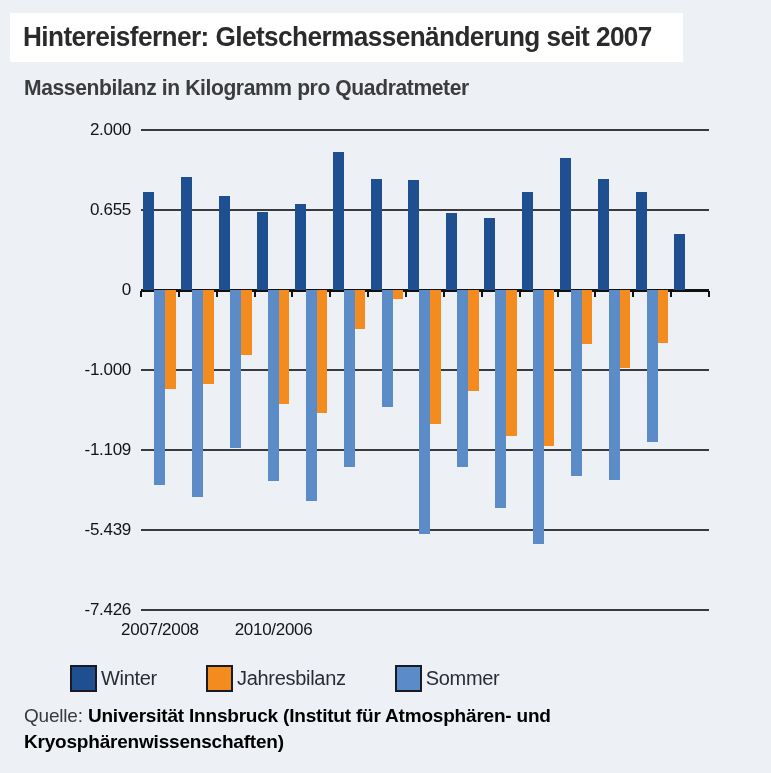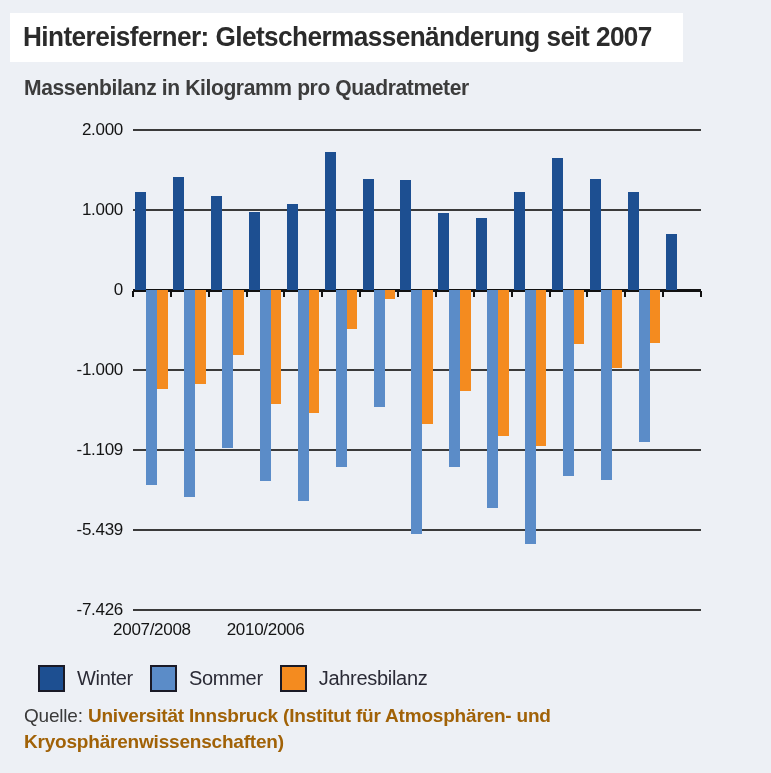--- a/index.html
+++ b/index.html
@@ -17,38 +17,38 @@
   .title-box h1{
     margin:0;font-size:27px;font-weight:bold;color:#2b2b2b;
     letter-spacing:-0.6px;white-space:nowrap;
     transform:scaleX(0.97);transform-origin:left center;
   }
   .subtitle{
     position:absolute;left:24px;top:76px;
     font-size:21.5px;font-weight:bold;color:#3c3c3c;
     letter-spacing:-0.4px;transform:scaleX(0.98);transform-origin:left center;
   }
-  #chart{position:absolute;left:0;top:110px;width:707px;height:545px;}
+  #chart{position:absolute;left:8px;top:110px;width:707px;height:545px;}
   .gridline{position:absolute;height:2px;background:#3a3a3a;}
   .gridline.zero{height:3px;background:#111111;}
   .ylab{
     position:absolute;width:103px;left:20px;text-align:right;
     font-size:17px;color:#141414;letter-spacing:-0.3px;
   }
   .xlab{
     position:absolute;width:120px;text-align:center;
     font-size:17px;color:#141414;letter-spacing:-0.3px;
   }
   .tick{position:absolute;width:2px;height:6px;background:#111111;}
   .bar{position:absolute;}
   .legend{
     position:absolute;left:38px;top:665px;
     display:flex;align-items:center;gap:17px;
   }
-  .legend-item{display:flex;align-items:center;gap:12px;}
+  .legend-item{display:flex;align-items:center;gap:4px;margin-left:32px;}
   .legend-swatch{width:23px;height:23px;border:2px solid #1a1a26;}
   .legend-label{font-size:20px;color:#2b2b36;letter-spacing:-0.3px;}
   .source{
     position:absolute;left:24px;top:703px;width:690px;
     font-size:19px;line-height:26px;letter-spacing:-0.2px;
   }
   .source-prefix{color:#3a3a3a;font-weight:normal;}
   .source-link{font-weight:bold;text-decoration:none;cursor:pointer;}
 </style>
 </head>
@@ -57,21 +57,21 @@
 <div class="title-box">
   <h1>Hintereisferner: Gletschermassenänderung seit 2007</h1>
 </div>
 
 <div class="subtitle">Massenbilanz in Kilogramm pro Quadratmeter</div>
 
 <div id="chart">
     <div class="gridline" style="left: 133px; width: 568px; top: 19px;"></div>
     <div class="ylab" style="top: 10px;">2.000</div>
     <div class="gridline" style="left: 133px; width: 568px; top: 99px;"></div>
-    <div class="ylab" style="top: 90px;">1.000</div>
+    <div class="ylab" style="top: 90px;">0.655</div>
     <div class="gridline zero" style="left: 133px; width: 568px; top: 178.5px;"></div>
     <div class="ylab" style="top: 170px;">0</div>
     <div class="gridline" style="left: 133px; width: 568px; top: 259px;"></div>
     <div class="ylab" style="top: 250px; text-align: right;">-1.000</div>
     <div class="gridline" style="left: 133px; width: 568px; top: 339px;"></div>
     <div class="ylab" style="top: 330px;">-1.109</div>
     <div class="gridline" style="left: 133px; width: 568px; top: 419px;"></div>
     <div class="ylab" style="top: 410px;">-5.439</div>
     <div class="gridline" style="left: 133px; width: 568px; top: 499px;"></div>
     <div class="ylab" style="top: 490px;">-7.426</div>
@@ -137,26 +137,26 @@
     <div class="xlab" style="left: 91.9333px; top: 510px;">2007/2008</div>
     <div class="xlab" style="left: 205.533px; top: 510px;">2010/2006</div>
   </div>
 
 <div class="legend">
     <div class="legend-item">
       <span class="legend-swatch" style="background: rgb(29, 79, 145);"></span>
       <span class="legend-label">Winter</span>
     </div>
     <div class="legend-item">
+      <span class="legend-swatch" style="background: rgb(244, 139, 31);"></span>
+      <span class="legend-label">Jahresbilanz</span>
+    </div>
+    <div class="legend-item">
       <span class="legend-swatch" style="background: rgb(91, 140, 200);"></span>
       <span class="legend-label">Sommer</span>
-    </div>
-    <div class="legend-item">
-      <span class="legend-swatch" style="background: rgb(244, 139, 31);"></span>
-      <span class="legend-label">Jahresbilanz</span>
     </div>
   </div>
 
 <div class="source">
   <span class="source-prefix">Quelle:</span>
   <span> </span>
-  <span class="source-link" style="color: #a16207;">Universität Innsbruck (Institut für Atmosphären- und Kryosphärenwissenschaften)</span>
+  <span class="source-link" style="color: #000000;">Universität Innsbruck (Institut für Atmosphären- und Kryosphärenwissenschaften)</span>
 </div>
 
 </body></html>

